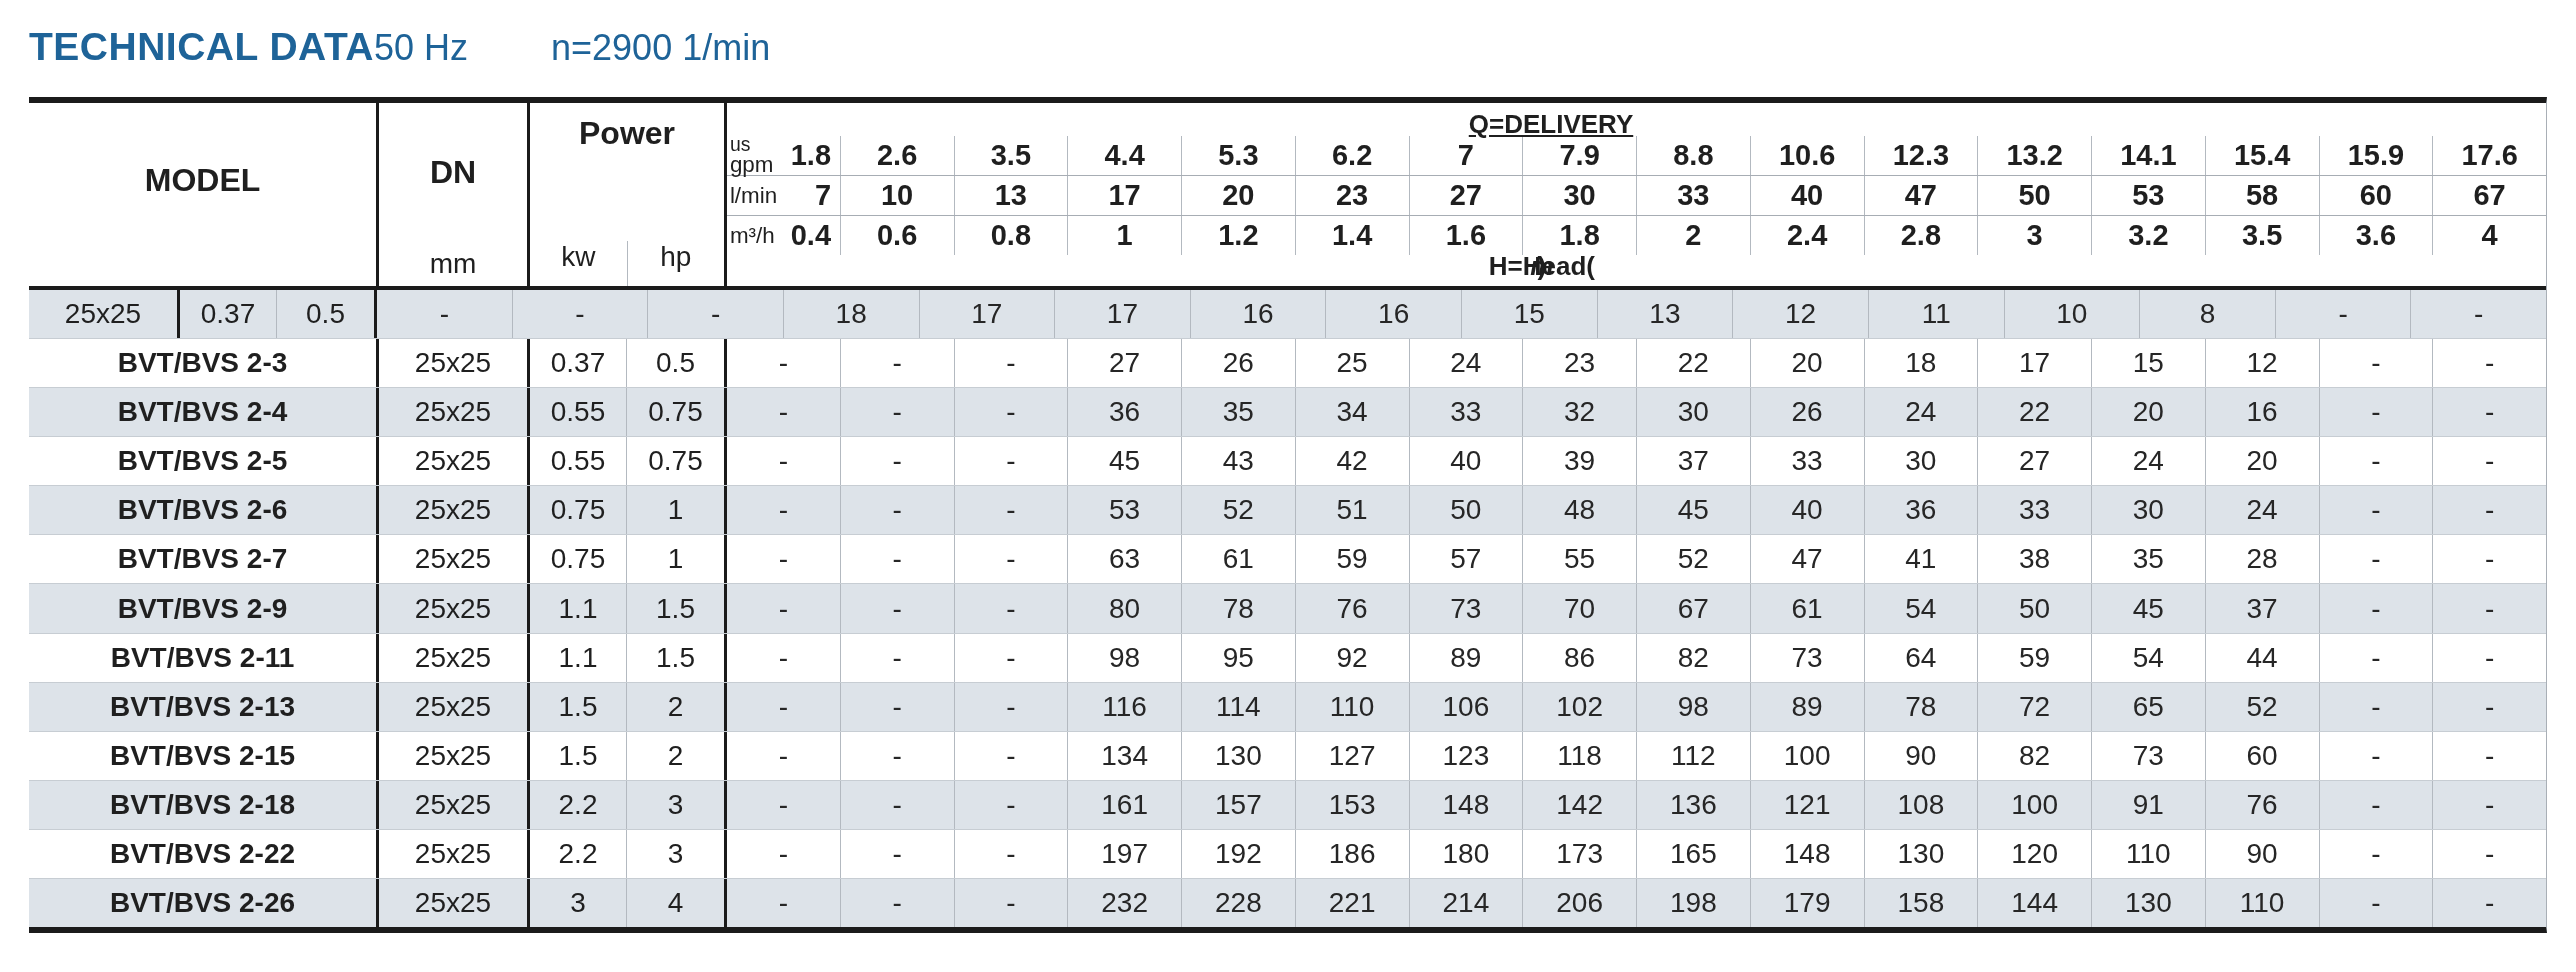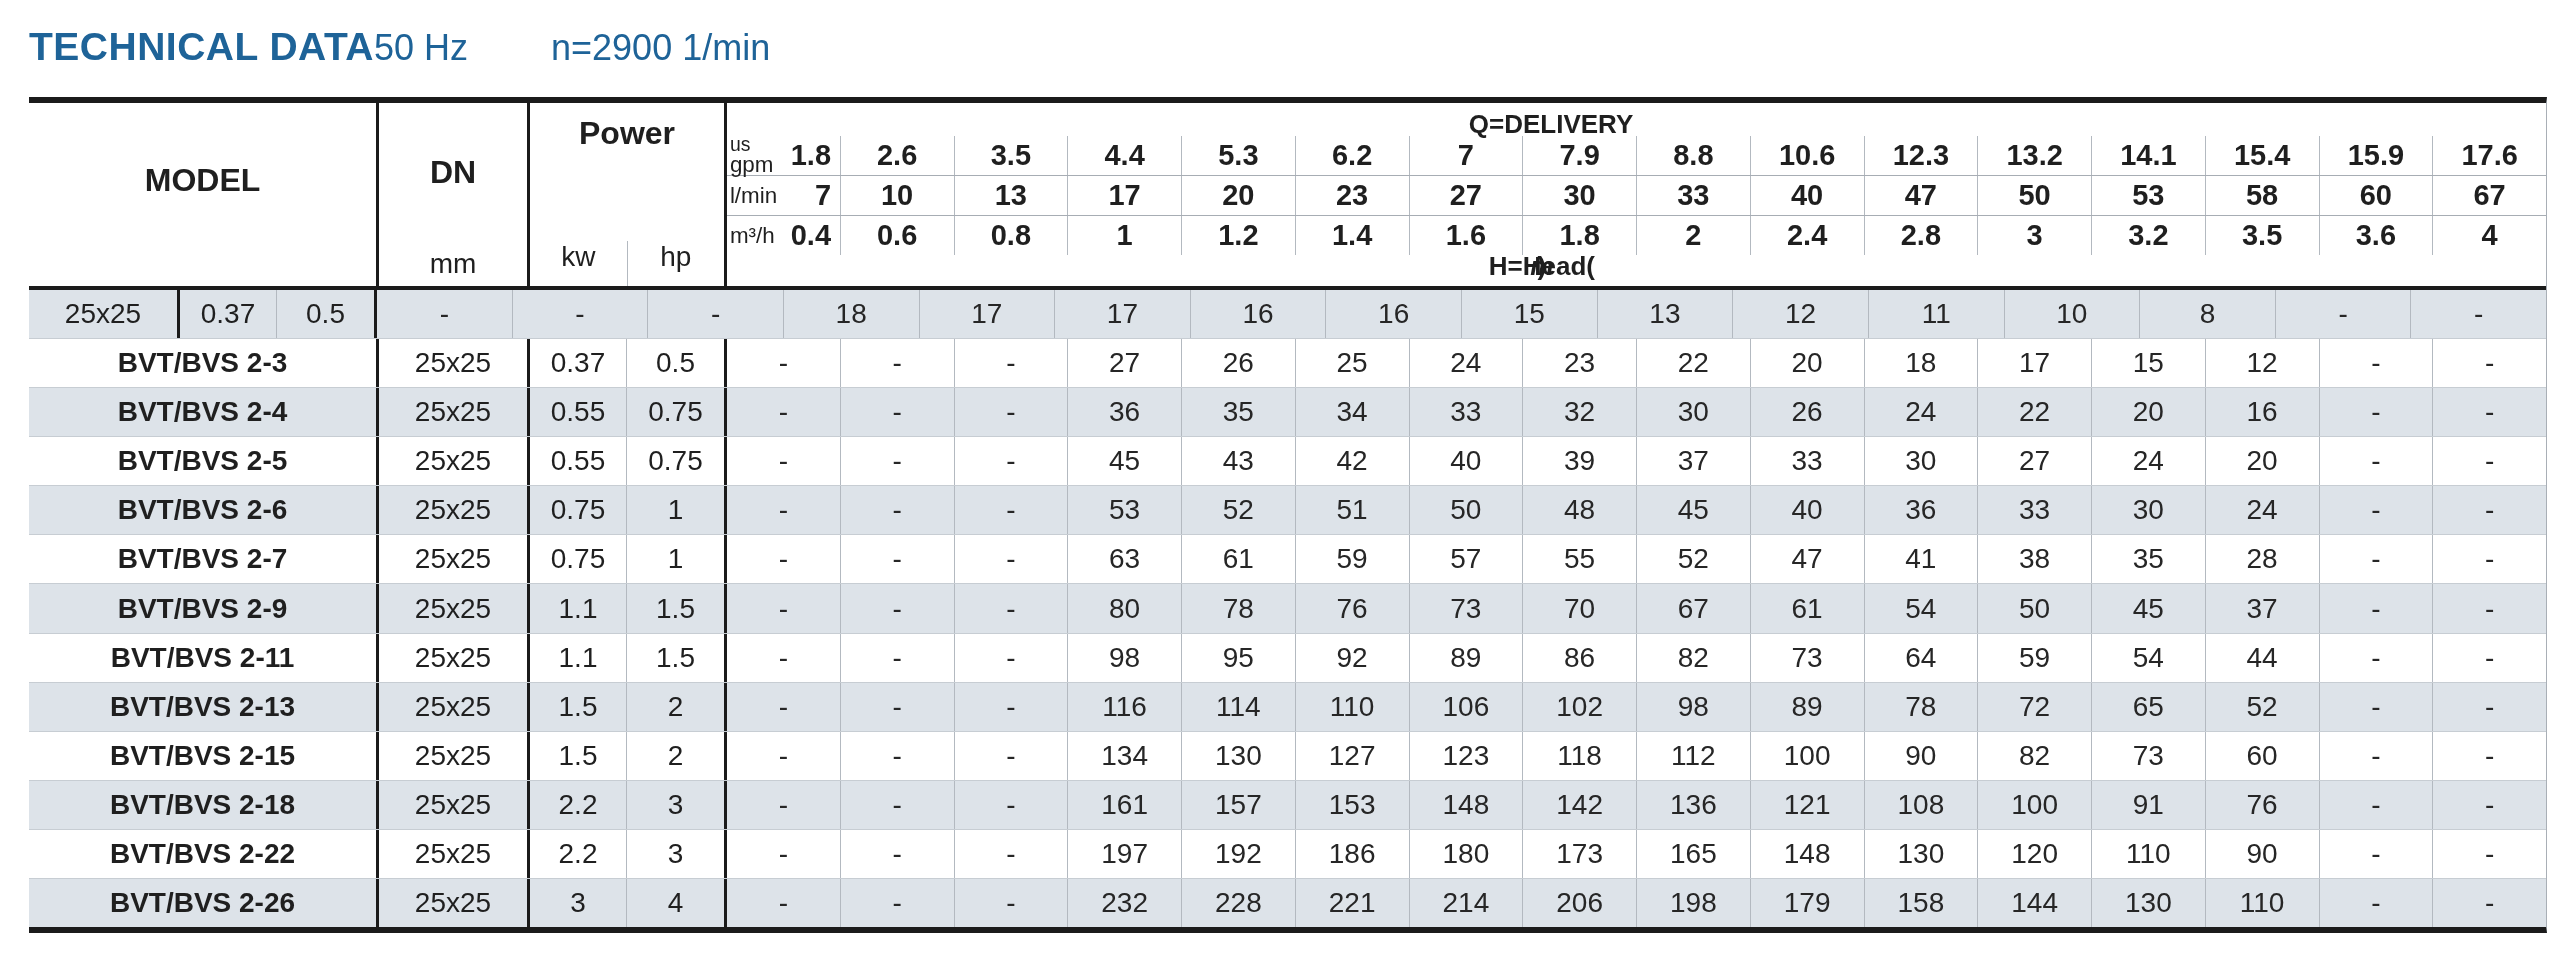--- a/index.html
+++ b/index.html
@@ -32,21 +32,21 @@
   .h-dn .dn-unit { font-size: 28px; margin-top: auto; margin-bottom: 5.8px; }
   .h-power { width: 197px; border-right: 3.9px solid #1b1b1b; display: flex; flex-direction: column; }
   .h-power .p-lbl { font-size: 32px; font-weight: 700; text-align: center; margin-top: 11.7px; }
   .h-power .p-units { margin-top: auto; display: flex; height: 45px; }
   .h-power .p-units span { flex: 1; font-size: 28px; text-align: center; }
   .h-power .p-units span:last-child { border-left: 1.9px solid #b3b9c0; }
 
   .h-q { flex: 1; display: flex; flex-direction: column; }
   .q-title { height: 33px; position: relative; }
   .q-title span { position: absolute; left: 45.3%; transform: translateX(-50%);
-    top: 5.8px; font-size: 26px; font-weight: 700; white-space: nowrap; }
+    top: 5.8px; font-size: 26px; font-weight: 700; white-space: nowrap; text-decoration: underline; }
   .unit-rows { flex: 1; display: flex; flex-direction: column; }
   .u-row { flex: 1; display: flex; border-bottom: 1.9px solid #a7adb4; }
   .u-row:last-child { border-bottom: none; }
   .u-cell { flex: 1; border-right: 1.9px solid #b3b9c0; display: flex; align-items: center;
     justify-content: center; font-size: 29px; font-weight: 700; }
   .u-cell:last-child { border-right: none; }
   .u-cell.first { justify-content: space-between; }
   .u-lbl { display: flex; flex-direction: column; justify-content: center;
     padding-left: 2.9px; font-weight: 400; }
   .u-lbl .l1 { font-size: 19.4px; line-height: 17.5px; }

